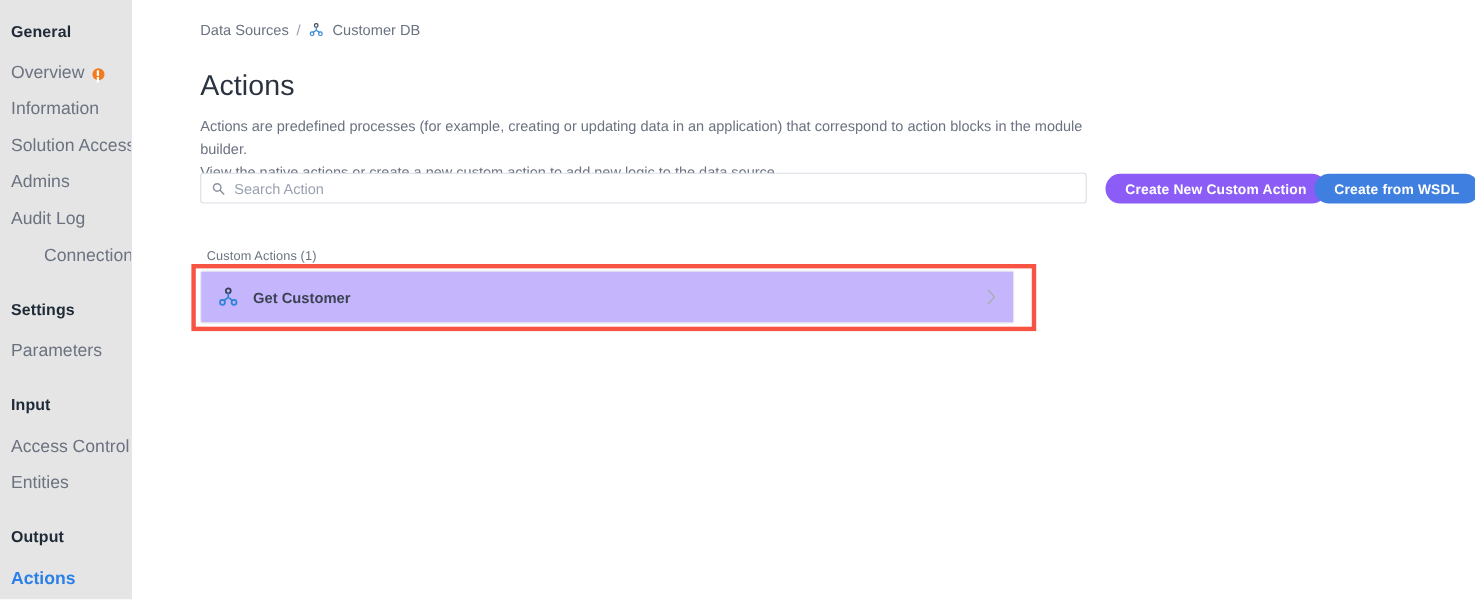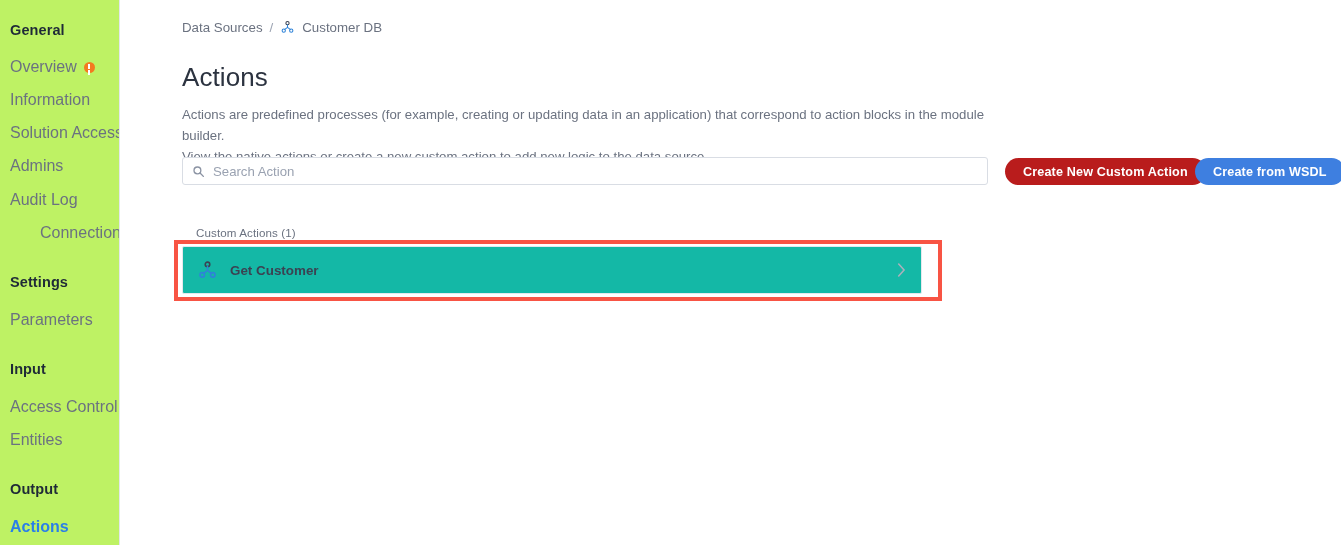--- a/index.html
+++ b/index.html
@@ -10,21 +10,21 @@
     background: #ffffff;
     font-family: "Liberation Sans", sans-serif;
     -webkit-font-smoothing: antialiased;
   }
   .app { position: relative; width: 1341px; height: 545px; display: flex; }
 
   
   .sidebar {
     width: 120px;
     height: 545px;
-    background: #bef264;
+    background: #e5e5e5;
     border-right: 1px solid #e3e6ec;
     padding: 0 0 0 0;
     flex: 0 0 120px;
     position: relative;
     overflow: hidden;
   }
   .nav-group { margin-bottom: 0; }
   .nav-head {
     font-size: 14.5px;
     font-weight: bold;
@@ -132,44 +132,44 @@
     border-radius: 14px;
     color: #ffffff;
     font-size: 12.6px;
     font-weight: bold;
     font-family: "Liberation Sans", sans-serif;
     cursor: pointer;
     padding: 0 18px;
     letter-spacing: .15px;
     white-space: nowrap;
   }
-  .btn-custom { left: 885px; background: #b91c1c; }
+  .btn-custom { left: 885px; background: #8b5cf6; }
   .btn-wsdl   { left: 1075px; background: #3e7fe0; }
 
   .section-label {
     position: absolute;
-    left: 76px; top: 226px;
+    left: 68px; top: 226px;
     font-size: 11.6px;
     color: #6b7280;
     letter-spacing: .1px;
   }
 
   .highlight {
     position: absolute;
     left: 54px; top: 240px;
     width: 768px; height: 61px;
     border: 4px solid #f85444;
     background: transparent;
   }
 
   .action-card {
     position: absolute;
     left: 62px; top: 246px;
     width: 740px; height: 48px;
-    background: #14b8a6;
+    background: #c4b5fd;
     border: 1px solid #e5e8ed;
     border-radius: 2px;
     display: flex;
     align-items: center;
     padding: 0 14px;
     cursor: pointer;
   }
   .action-card .svc-ico { flex: 0 0 22px; margin-right: 11px; display: flex; align-items: center; }
   .action-card .label {
     font-size: 13.4px;

